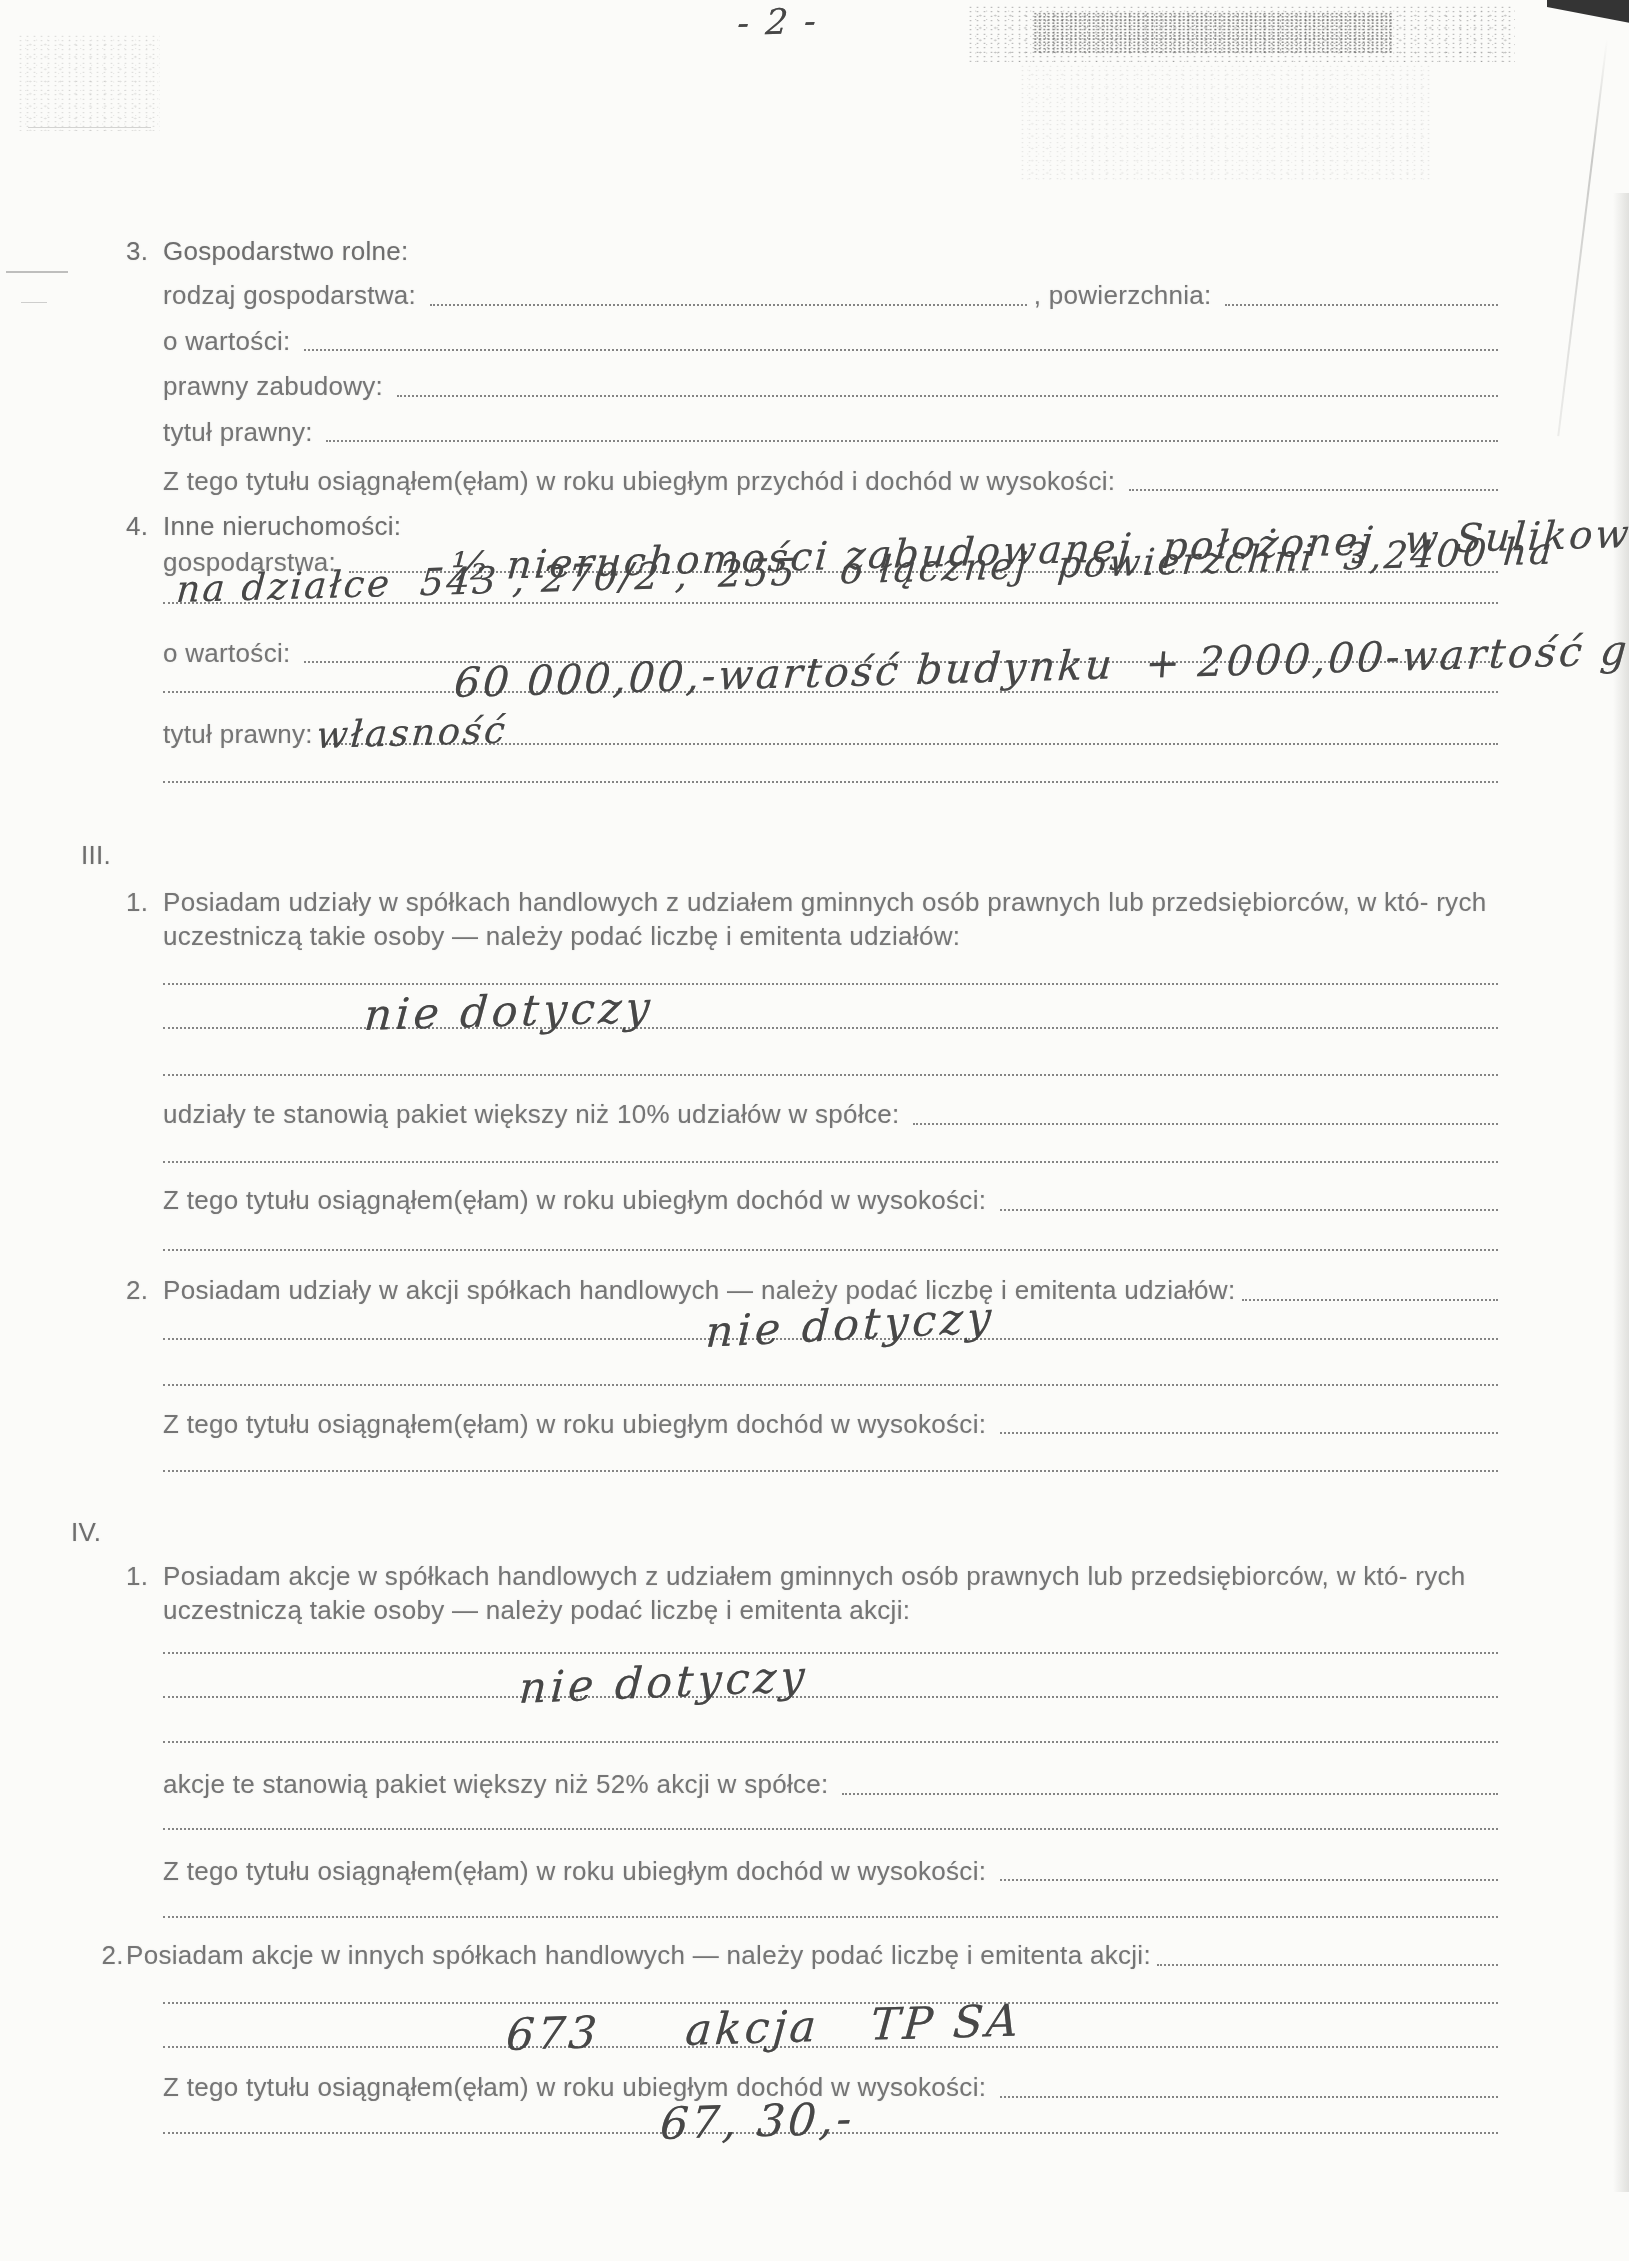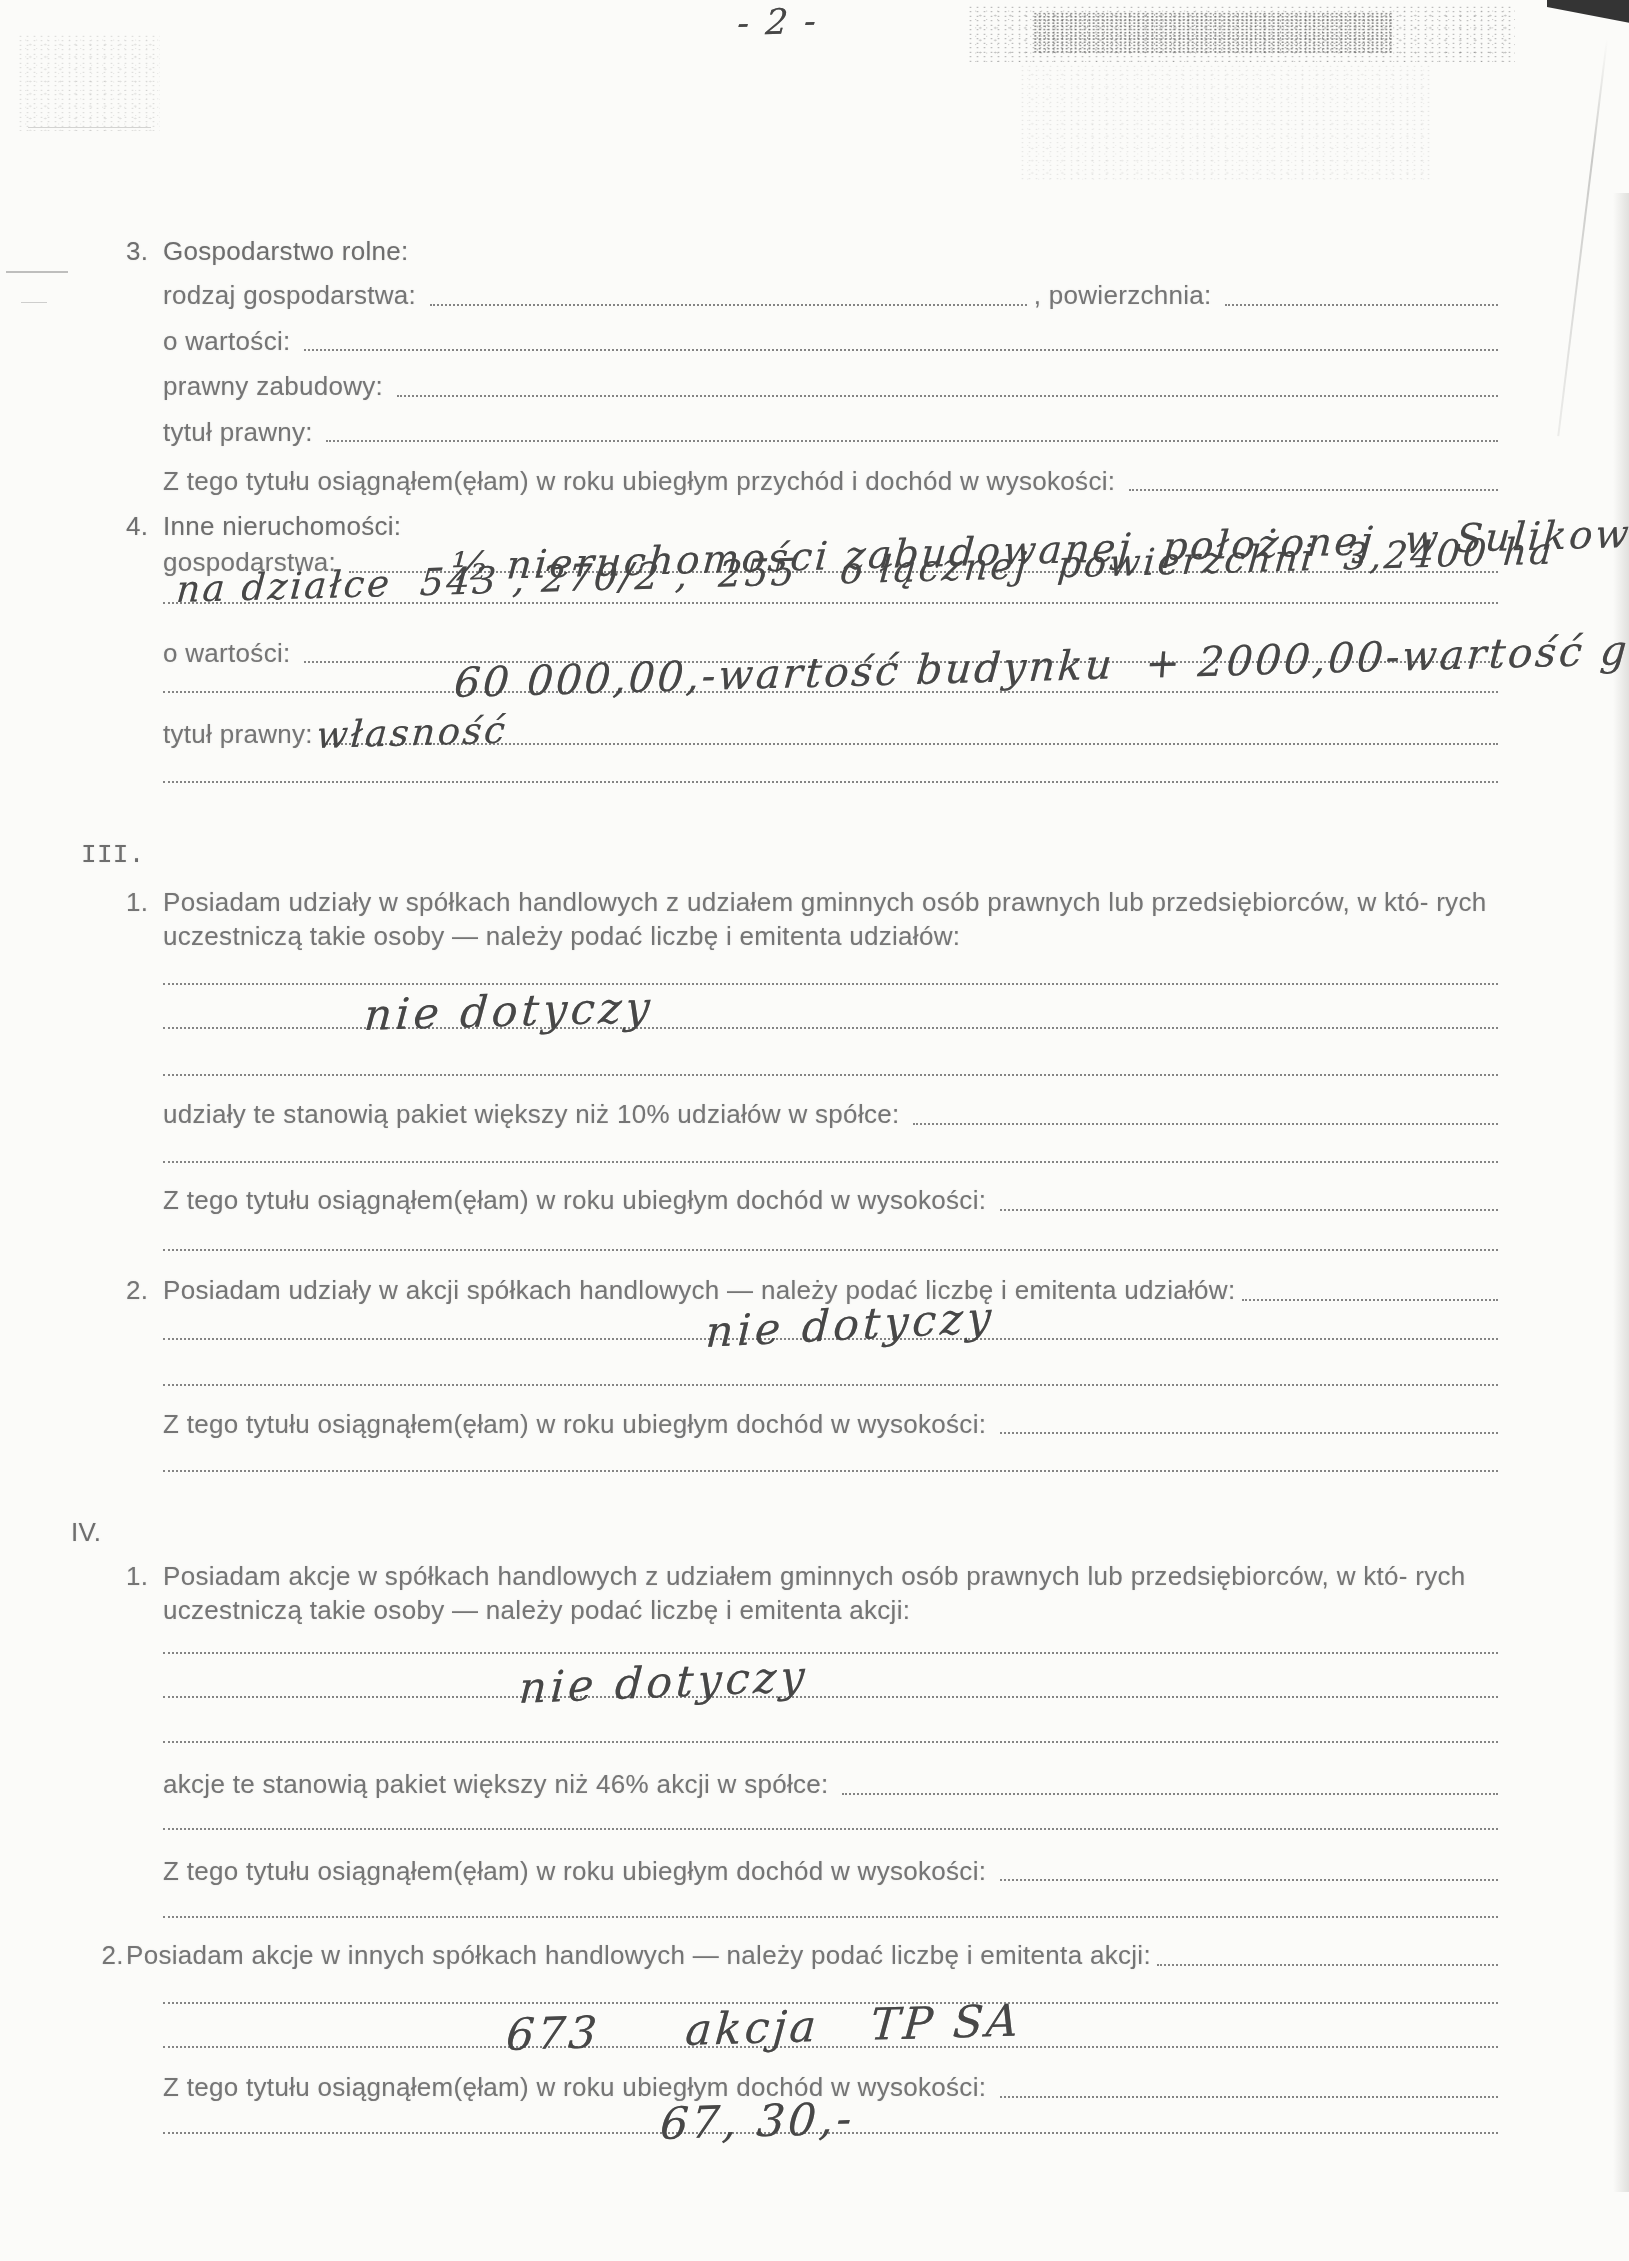--- a/index.html
+++ b/index.html
@@ -46,21 +46,21 @@
   .item{display:flex;}
   .item .b{flex:1;}
   .row{display:flex;align-items:flex-end;position:relative;}
   .indent{margin-left:37px;gap:7px;}
   .lbl{white-space:pre;}
   .dots{flex:1;border-bottom:2.6px dotted #848484;margin:0 0 6.4px 6.4px;min-width:26px;}
   .dots.fixed{flex:0 0 273px;}
   .dl{border-bottom:2.6px dotted #848484;height:3.2px;position:relative;}
   .hw-abs{position:absolute;}
   .heading{color:#6e6e6e;}
-  .hout{margin-left:-45px;font-family:Liberation Mono, monospace;}
+  .hout{margin-left:-45px;}
   .hout2{margin-left:-55px;}
 </style>
 </head>
 <body>
 
 <div class="page">
 
   <div class="noise stamp-tl"></div>
   <div class="noise noise-band"></div>
   <div class="noise noise-band2"></div>
@@ -185,21 +185,21 @@
         <span>rych uczestniczą takie osoby — należy podać liczbę i emitenta akcji:</span>
       </span>
     </div>
     <div class="dl indent" style="margin-top:21px"></div>
     <div class="dl indent" style="margin-top:39px">
       <span class="hw hw-abs" style="left:355px;bottom:-9px;font-size:43px;letter-spacing:3.9px;transform:rotate(-2.4deg) skewX(-6deg)">nie dotyczy</span>
     </div>
     <div class="dl indent" style="margin-top:40px"></div>
 
     <div class="row indent" style="margin-top:24.5px">
-      <span class="lbl">akcje te stanowią pakiet większy niż 46% akcji w spółce:</span>
+      <span class="lbl">akcje te stanowią pakiet większy niż 52% akcji w spółce:</span>
       <span class="dots"></span>
     </div>
     <div class="dl indent" style="margin-top:23px"></div>
 
     <div class="row indent" style="margin-top:24px">
       <span class="lbl">Z tego tytułu osiągnąłem(ęłam) w roku ubiegłym dochód w wysokości:</span>
       <span class="dots"></span>
     </div>
     <div class="dl indent" style="margin-top:25px"></div>
 

